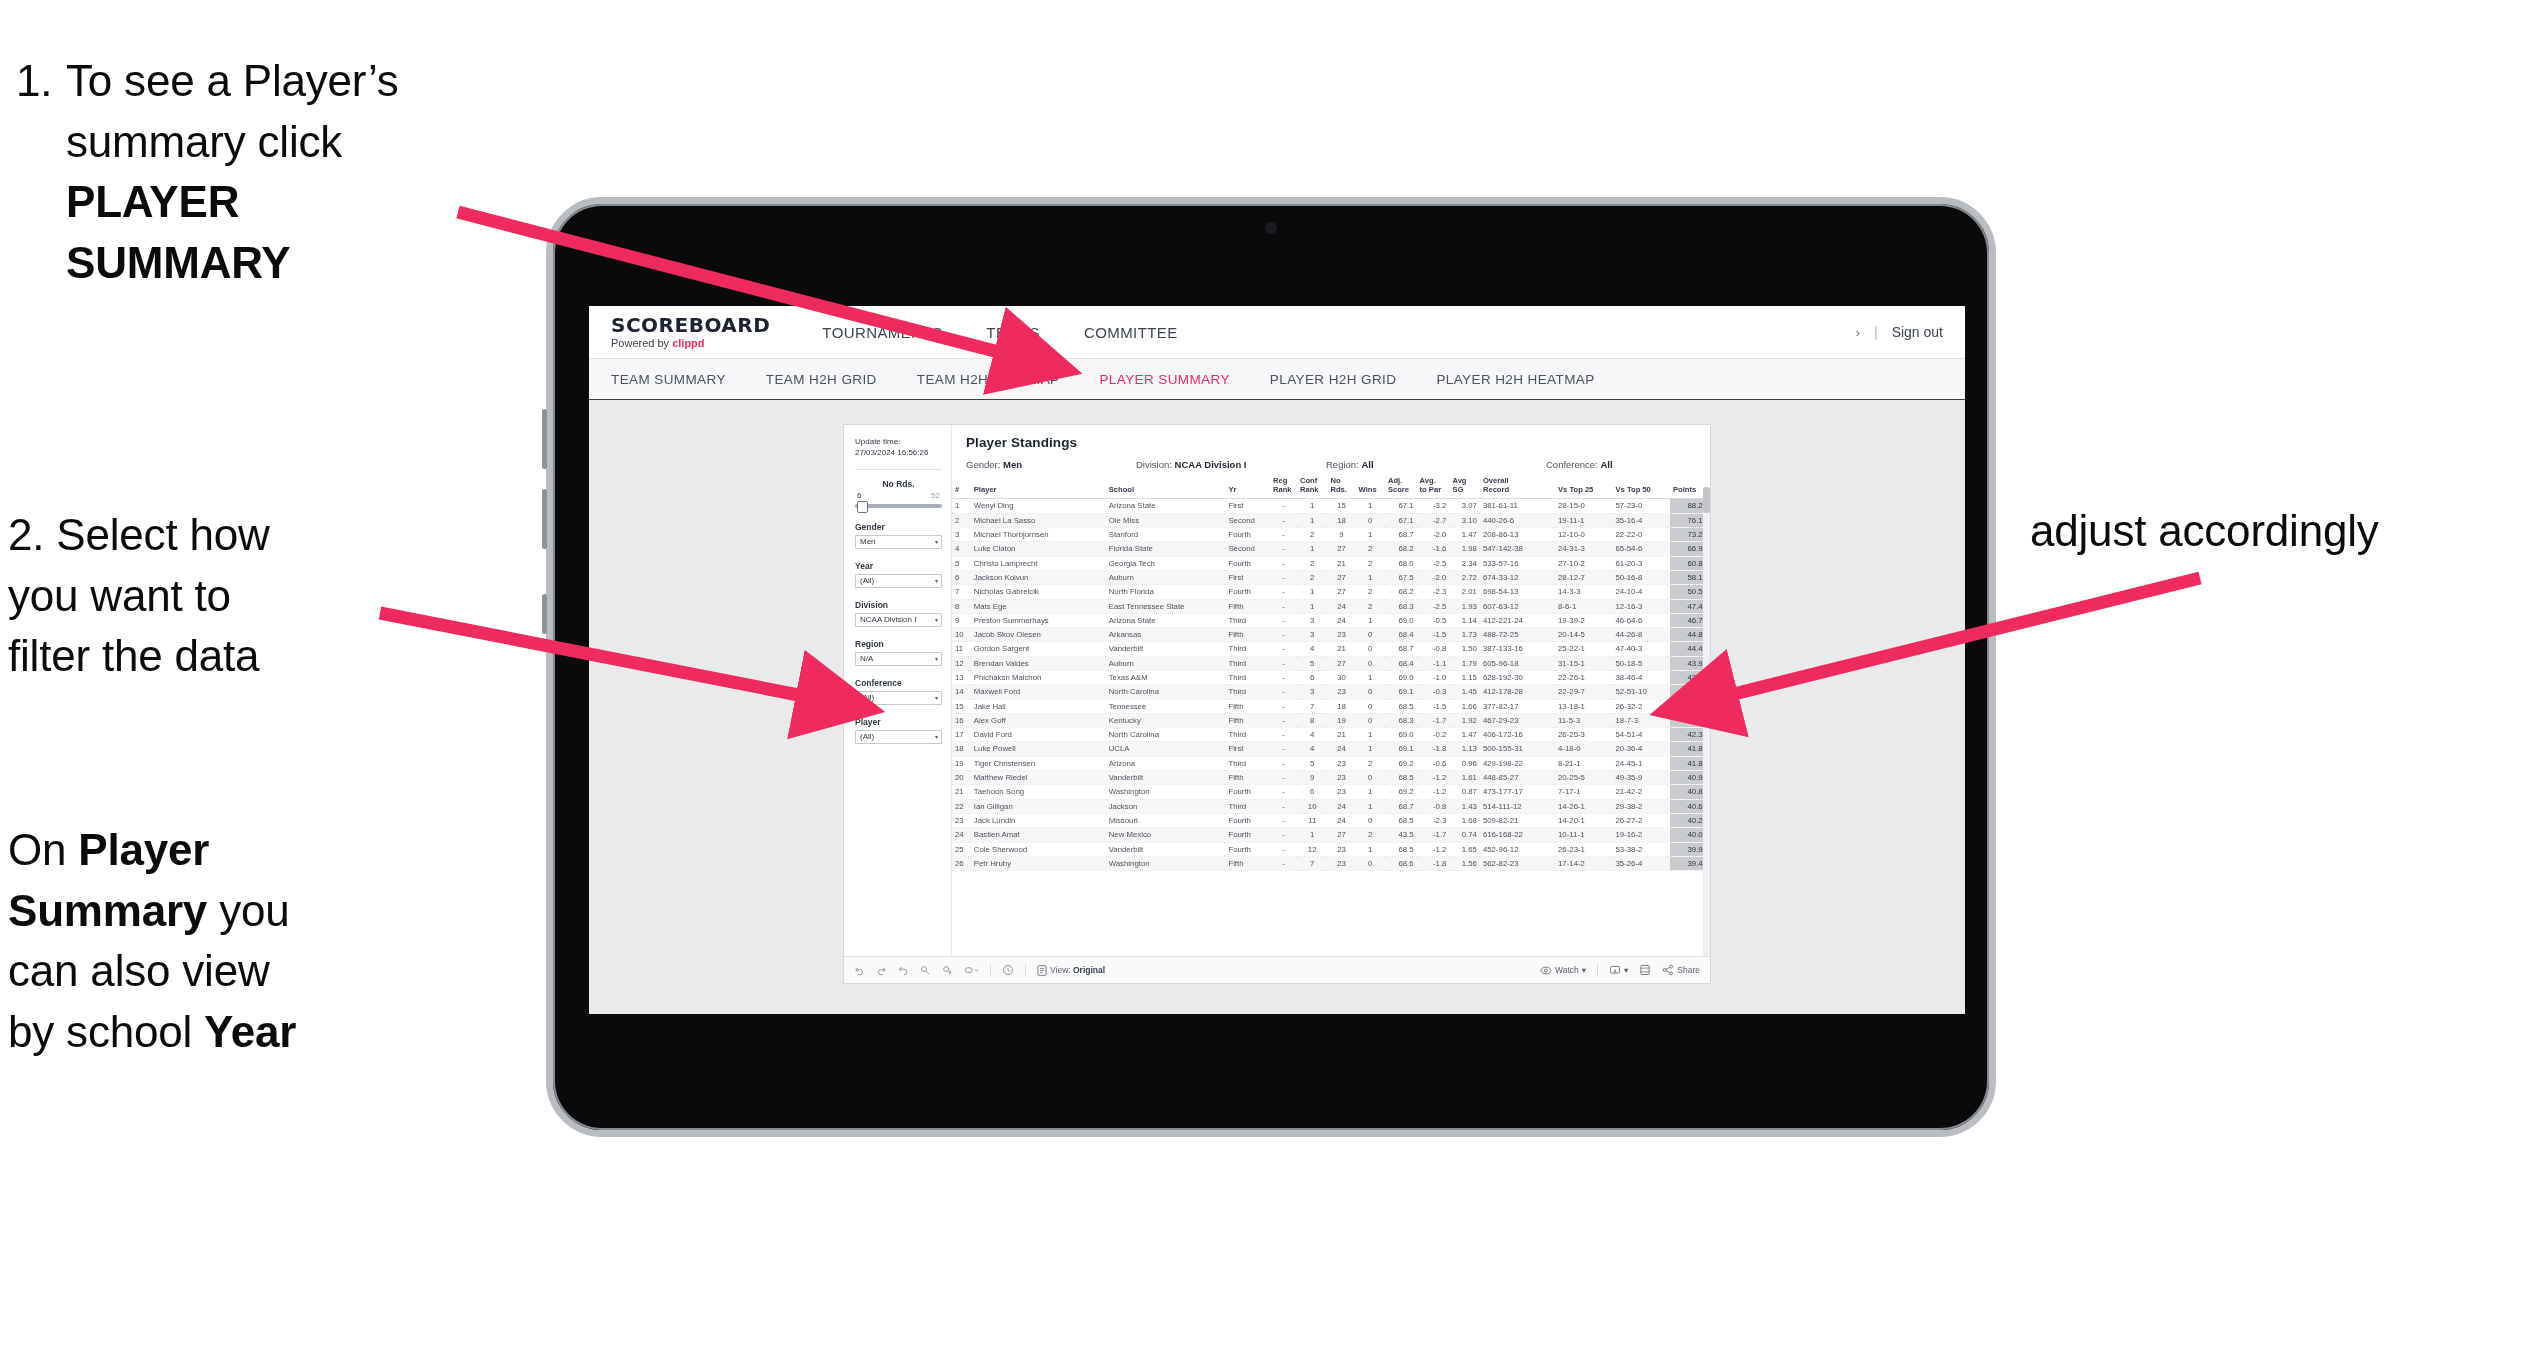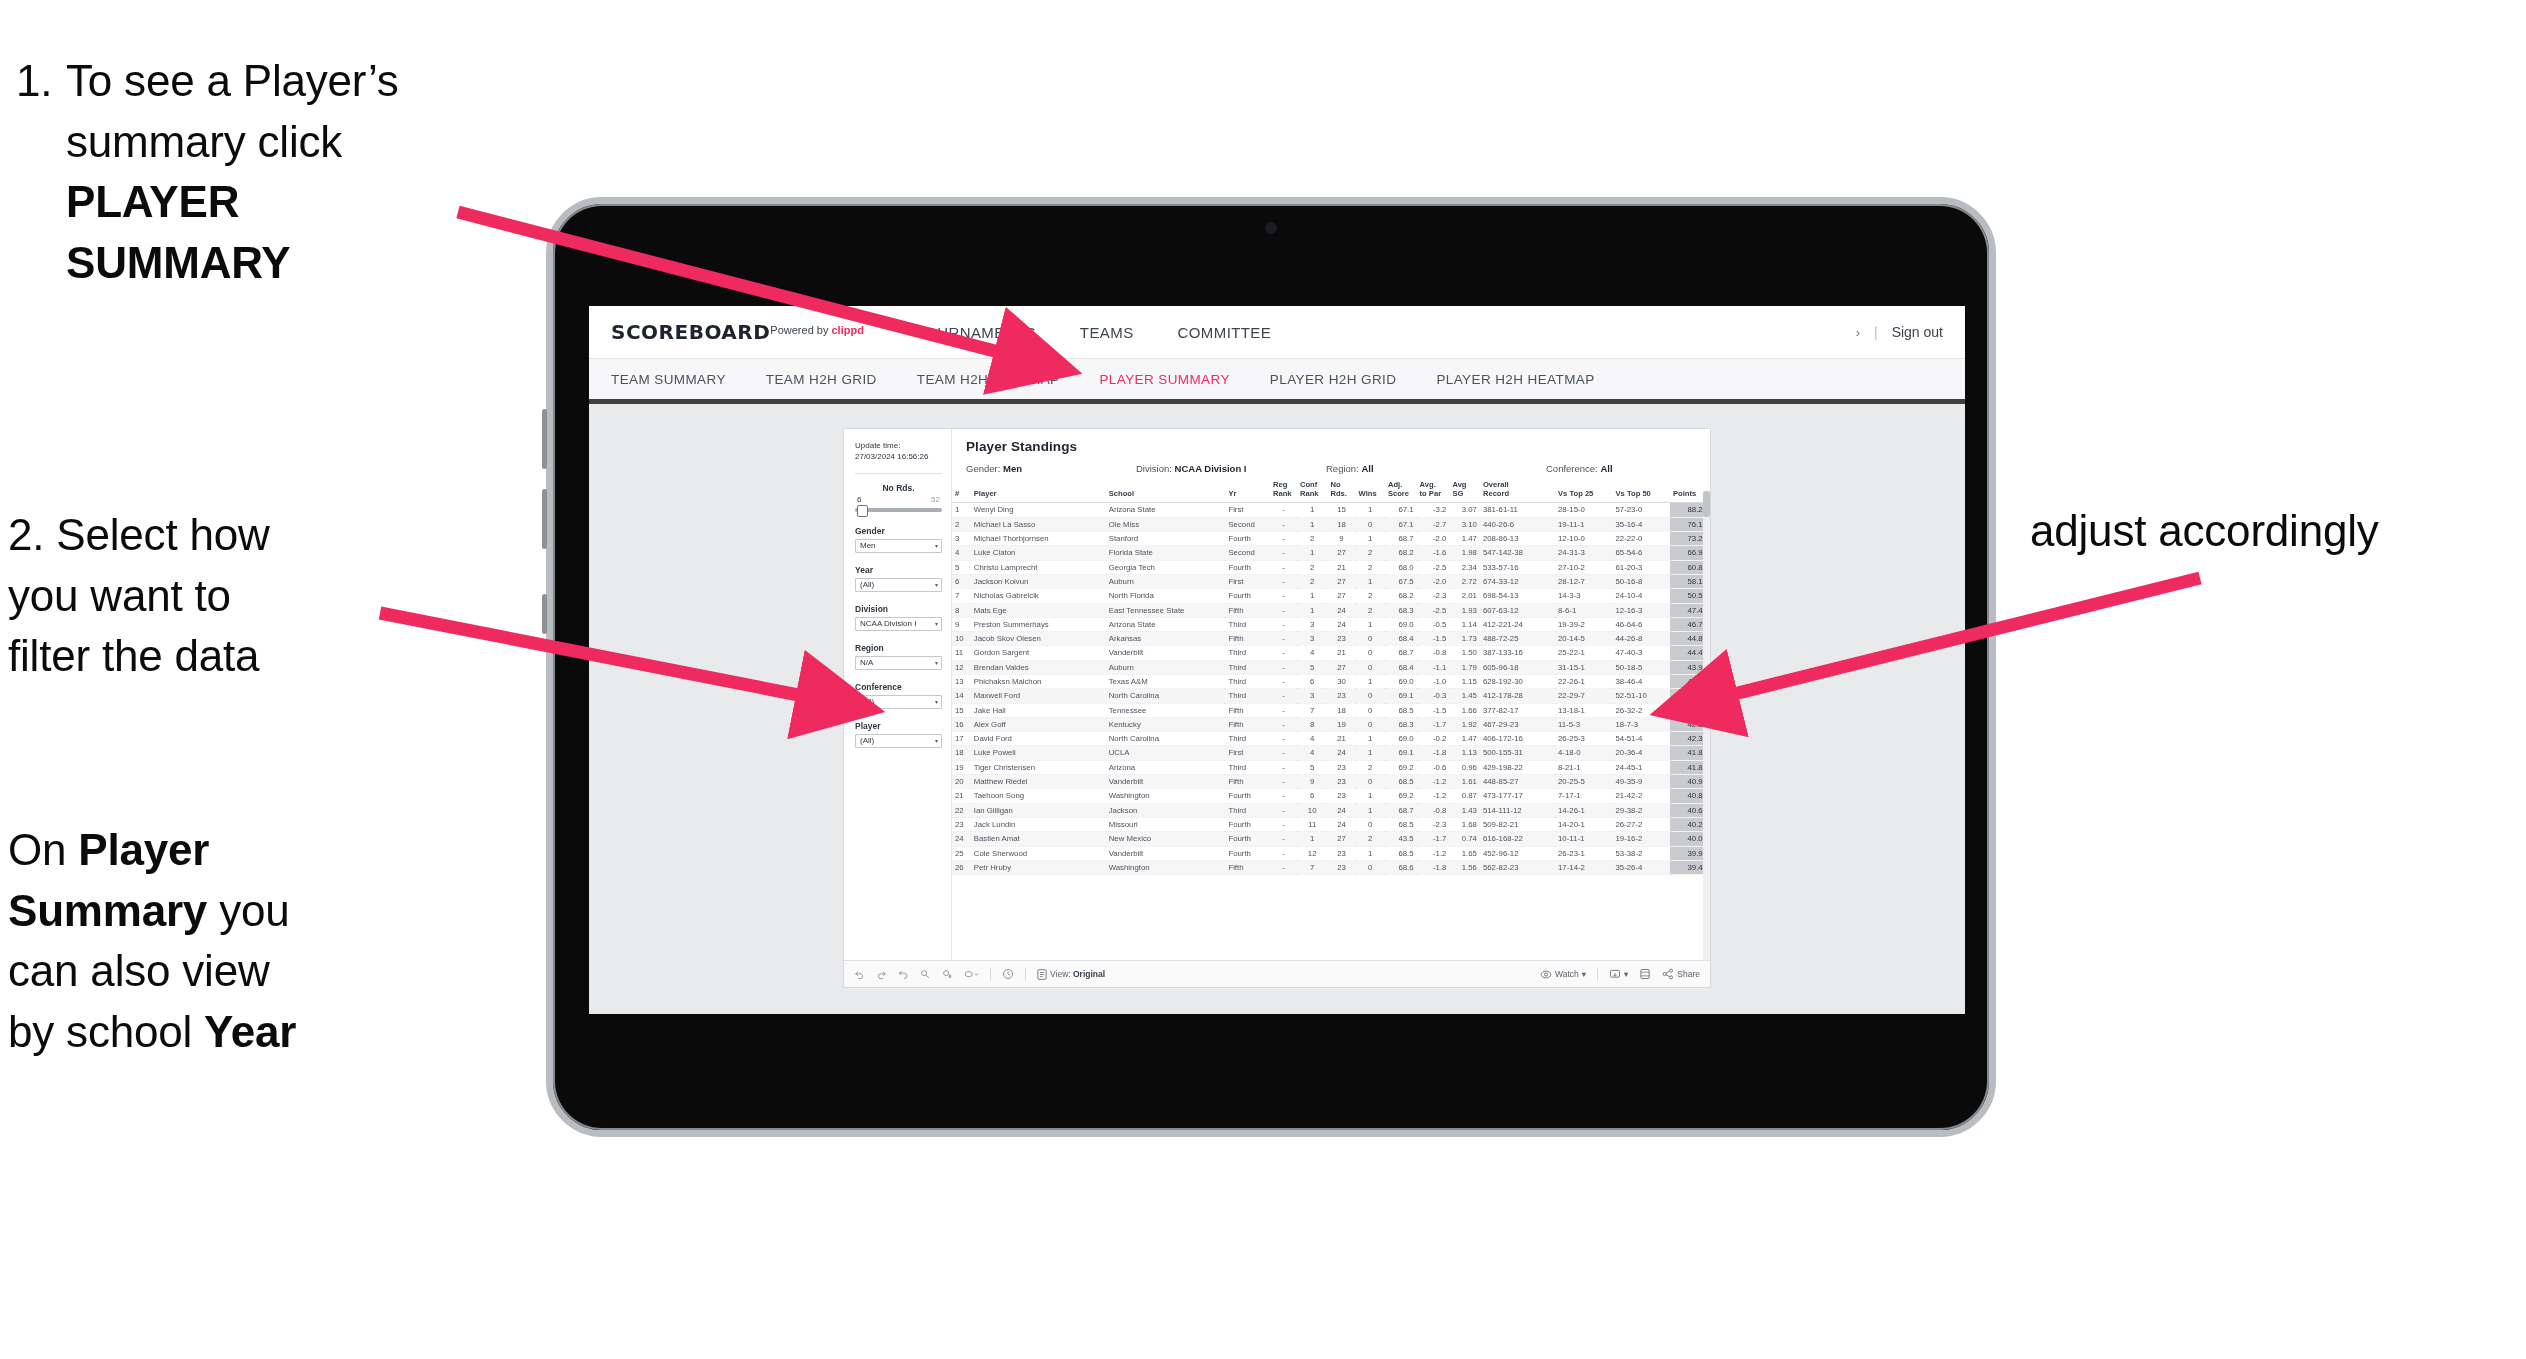--- a/index.html
+++ b/index.html
@@ -37,31 +37,31 @@
   .screen{
     position:absolute;left:36px;top:102px;width:1376px;height:708px;
     background:#ffffff;overflow:hidden;
   }
 
   
   .sidebtn{position:absolute;background:#8e9196;border-radius:3px;}
 
   
   .appbar{height:52px;background:#fff;display:flex;align-items:center;padding:0 0 0 22px;border-bottom:1px solid #e3e3e6;position:relative;}
-  .logo{display:flex;flex-direction:row;justify-content:center;margin-right:52px;}
+  .logo{display:flex;flex-direction:column;justify-content:center;margin-right:52px;}
   .logo .word{font-family:"DejaVu Sans", sans-serif;font-weight:700;font-size:20px;letter-spacing:0.5px;color:#1d2430;line-height:1;}
   .logo .sub{font-size:11px;color:#3b424d;margin-top:3px;line-height:1;}
   .logo .sub .brand{color:#ee2a5f;font-weight:600;}
   .topnav{display:flex;align-items:center;gap:44px;height:100%;}
   .topnav .item{font-size:15px;color:#3c4450;letter-spacing:0.4px;height:100%;display:flex;align-items:center;}
   .appbar .right{position:absolute;right:22px;display:flex;align-items:center;gap:14px;font-size:14px;color:#3c4450;}
   .appbar .right .sep{color:#b9bcc0;}
   .appbar .right .chev{font-size:13px;color:#6a7280;}
 
-  .subnav{height:40px;background:#f7f7f9;border-bottom:5px solid #404040;display:flex;align-items:center;gap:40px;padding-left:22px;}
+  .subnav{height:40px;background:#f7f7f9;border-bottom:1px solid #404040;display:flex;align-items:center;gap:40px;padding-left:22px;}
   .subnav .item{font-size:13.5px;color:#4a5260;letter-spacing:0.4px;white-space:nowrap;}
   .subnav .item.active{color:#ee2a5f;}
 
   .canvas{background:#e9eaec;height:616px;padding-top:24px;box-sizing:border-box;}
 
   
   .viz{
     margin:0 auto;width:868px;background:#ffffff;
     border:1px solid #d8d9dc;box-sizing:border-box;
     display:flex;flex-direction:column;height:560px;

